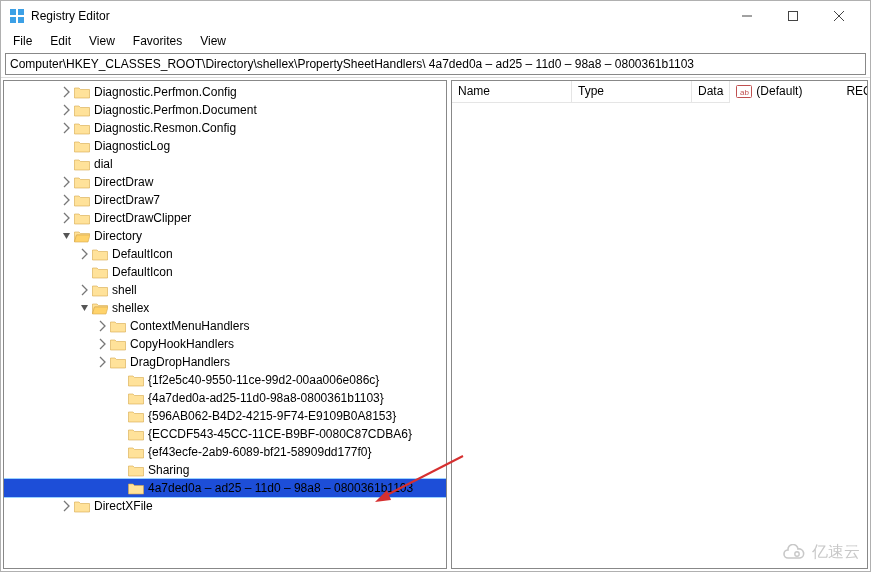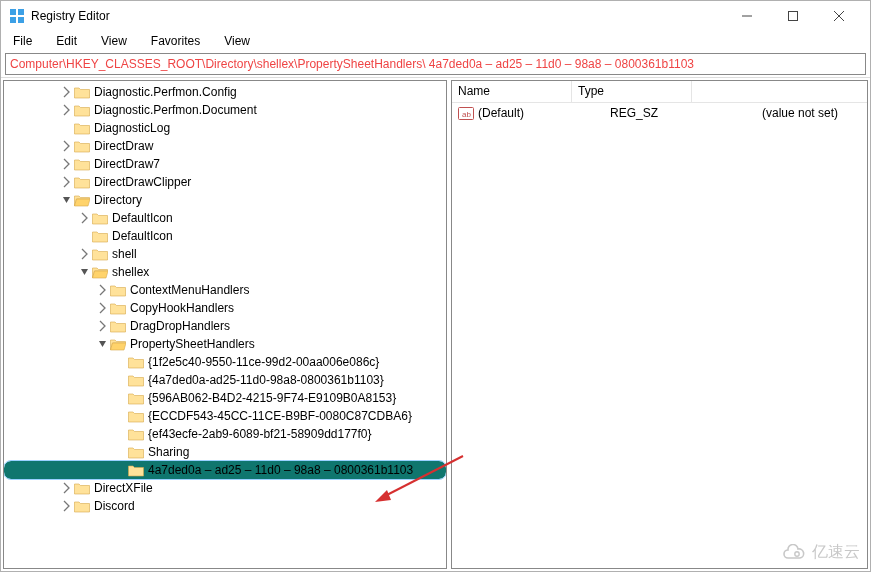--- a/index.html
+++ b/index.html
@@ -3,36 +3,36 @@
 <meta charset="utf-8">
 <style>
   * { box-sizing: border-box; margin: 0; padding: 0; }
   html, body { width: 871px; height: 582px; font-family: "Segoe UI", Tahoma, sans-serif; font-size: 12px; background: #fff; overflow: hidden; }
   .window { width: 871px; height: 572px; border: 1px solid #b0b0b0; display: flex; flex-direction: column; position: relative; }
   .titlebar { height: 30px; display: flex; align-items: center; padding: 0 8px; }
   .titlebar-icon { width: 16px; height: 16px; margin-right: 6px; }
   .titlebar-text { flex: 1; font-size: 12px; color: #000; }
   .win-controls { display: flex; }
   .win-btn { width: 46px; height: 30px; display: flex; align-items: center; justify-content: center; color: #444; }
-  .menubar { height: 20px; display: flex; align-items: center; padding: 0 4px; gap: 8px; }
+  .menubar { height: 20px; display: flex; align-items: center; padding: 0 4px; gap: 2px; }
   .menu-item { padding: 2px 8px; cursor: default; }
-  .addressbar { height: 22px; border: 1px solid #888; margin: 2px 4px; display: flex; align-items: center; padding: 0 4px; font-size: 12px; color: #ef4444; }
+  .addressbar { height: 22px; border: 1px solid #888; margin: 2px 4px; display: flex; align-items: center; padding: 0 4px; font-size: 12px; color: #000000; }
   .content { flex: 1; display: flex; min-height: 0; border-top: 1px solid #ddd; }
   .tree-pane { width: 444px; border: 1px solid #888; margin: 2px 0 2px 2px; position: relative; overflow: hidden; }
   .tree-scroll { position: absolute; inset: 0; overflow: auto; }
   .tree-content { padding: 2px 0 2px 0; position: relative; }
   .splitter { width: 4px; cursor: ew-resize; }
-  .list-pane { flex: 1; border: 1px solid #888; margin: 2px 2px 2px 0; overflow: hidden; display: flex; flex-direction: column; }
+  .list-pane { flex: 1; border: 1px solid #888; margin: 2px 2px 2px 0; overflow: hidden; display: flex; flex-direction: row; }
   .list-header { display: flex; height: 22px; border-bottom: 1px solid #e5e5e5; }
   .list-header-col { padding: 3px 6px; border-right: 1px solid #e5e5e5; font-size: 12px; color: #000; }
   .list-body { flex: 1; overflow: auto; }
   .list-row { display: flex; height: 20px; align-items: center; gap: 32px; }
   .list-cell { padding: 0 6px; font-size: 12px; display: flex; align-items: center; gap: 4px; }
   .tree-row { display: flex; align-items: center; height: 18px; position: relative; white-space: nowrap; }
-  .tree-row.selected { background: #0f766e; outline: 1px solid #99d1ff; border-radius: 7px; }
+  .tree-row.selected { background: #1d4ed8; outline: 1px solid #99d1ff; }
   .chevron { width: 14px; height: 14px; display: inline-flex; align-items: center; justify-content: center; cursor: pointer; }
   .folder-icon { width: 16px; height: 14px; margin-right: 4px; flex-shrink: 0; }
   .tree-label { font-size: 12px; }
   .spacer { display: inline-block; height: 1px; flex-shrink: 0; }
   .arrow-annotation { position: absolute; pointer-events: none; z-index: 50; }
   .watermark { position: absolute; bottom: 8px; right: 10px; font-size: 16px; color: #c8c8c8; font-weight: 500; display:flex; align-items:center; gap:4px; }
 </style>
 </head>
 <body>
 
@@ -102,28 +102,48 @@
                   <use href="#chev-closed"></use>
                 </svg>
               </span>
               <span class="folder-icon"><svg width="16" height="14" viewBox="0 0 16 14">
                   <use href="#folder-closed"></use>
                 </svg></span>
               <span class="tree-label">Diagnostic.Perfmon.Document</span>
             </div>
             <div class="tree-row">
               <span class="spacer" style="width: 56px;"></span>
+              <span class="chevron">
+                <svg width="14" height="14">
+                  <use href="#chev-closed"></use>
+                </svg>
+              </span>
+              <span class="folder-icon"><svg width="16" height="14" viewBox="0 0 16 14">
+                  <use href="#folder-closed"></use>
+                </svg></span>
+              <span class="tree-label">Diagnostic.Resmon.Config</span>
+            </div>
+            <div class="tree-row">
+              <span class="spacer" style="width: 56px;"></span>
               <span class="chevron"></span>
               <span class="folder-icon"><svg width="16" height="14" viewBox="0 0 16 14">
                   <use href="#folder-closed"></use>
                 </svg></span>
               <span class="tree-label">DiagnosticLog</span>
             </div>
             <div class="tree-row">
               <span class="spacer" style="width: 56px;"></span>
+              <span class="chevron"></span>
+              <span class="folder-icon"><svg width="16" height="14" viewBox="0 0 16 14">
+                  <use href="#folder-closed"></use>
+                </svg></span>
+              <span class="tree-label">dial</span>
+            </div>
+            <div class="tree-row">
+              <span class="spacer" style="width: 56px;"></span>
               <span class="chevron">
                 <svg width="14" height="14">
                   <use href="#chev-closed"></use>
                 </svg>
               </span>
               <span class="folder-icon"><svg width="16" height="14" viewBox="0 0 16 14">
                   <use href="#folder-closed"></use>
                 </svg></span>
               <span class="tree-label">DirectDraw</span>
             </div>
@@ -237,32 +257,20 @@
                 <svg width="14" height="14">
                   <use href="#chev-closed"></use>
                 </svg>
               </span>
               <span class="folder-icon"><svg width="16" height="14" viewBox="0 0 16 14">
                   <use href="#folder-closed"></use>
                 </svg></span>
               <span class="tree-label">DragDropHandlers</span>
             </div>
             <div class="tree-row">
-              <span class="spacer" style="width: 92px;"></span>
-              <span class="chevron">
-                <svg width="14" height="14">
-                  <use href="#chev-open"></use>
-                </svg>
-              </span>
-              <span class="folder-icon"><svg width="16" height="14" viewBox="0 0 16 14">
-                  <use href="#folder-open"></use>
-                </svg></span>
-              <span class="tree-label">PropertySheetHandlers</span>
-            </div>
-            <div class="tree-row">
               <span class="spacer" style="width: 110px;"></span>
               <span class="chevron"></span>
               <span class="folder-icon"><svg width="16" height="14" viewBox="0 0 16 14">
                   <use href="#folder-closed"></use>
                 </svg></span>
               <span class="tree-label">{1f2e5c40-9550-11ce-99d2-00aa006e086c}</span>
             </div>
             <div class="tree-row">
               <span class="spacer" style="width: 110px;"></span>
               <span class="chevron"></span>
@@ -315,43 +323,32 @@
               <span class="spacer" style="width: 56px;"></span>
               <span class="chevron">
                 <svg width="14" height="14">
                   <use href="#chev-closed"></use>
                 </svg>
               </span>
               <span class="folder-icon"><svg width="16" height="14" viewBox="0 0 16 14">
                   <use href="#folder-closed"></use>
                 </svg></span>
               <span class="tree-label">DirectXFile</span>
-            </div>
-            <div class="tree-row">
-              <span class="spacer" style="width: 56px;"></span>
-              <span class="chevron">
-                <svg width="14" height="14">
-                  <use href="#chev-closed"></use>
-                </svg>
-              </span>
-              <span class="folder-icon"><svg width="16" height="14" viewBox="0 0 16 14">
-                  <use href="#folder-closed"></use>
-                </svg></span>
-              <span class="tree-label">Discord</span>
             </div>
           </div>
       </div>
     </div>
 
     <div class="splitter"></div>
 
     <div class="list-pane">
       <div class="list-header">
         <div class="list-header-col" style="width:120px">Name</div>
         <div class="list-header-col" style="width:120px">Type</div>
+        <div class="list-header-col" style="flex:1">Data</div>
       </div>
       <div class="list-body" id="list-body">
           <div class="list-row">
             <div class="list-cell" style="width: 120px;">
               <svg width="16" height="15">
                 <use href="#val-string"></use>
               </svg>
               <span>(Default)</span>
             </div>
             <div class="list-cell" style="width: 120px;">REG_SZ</div>

